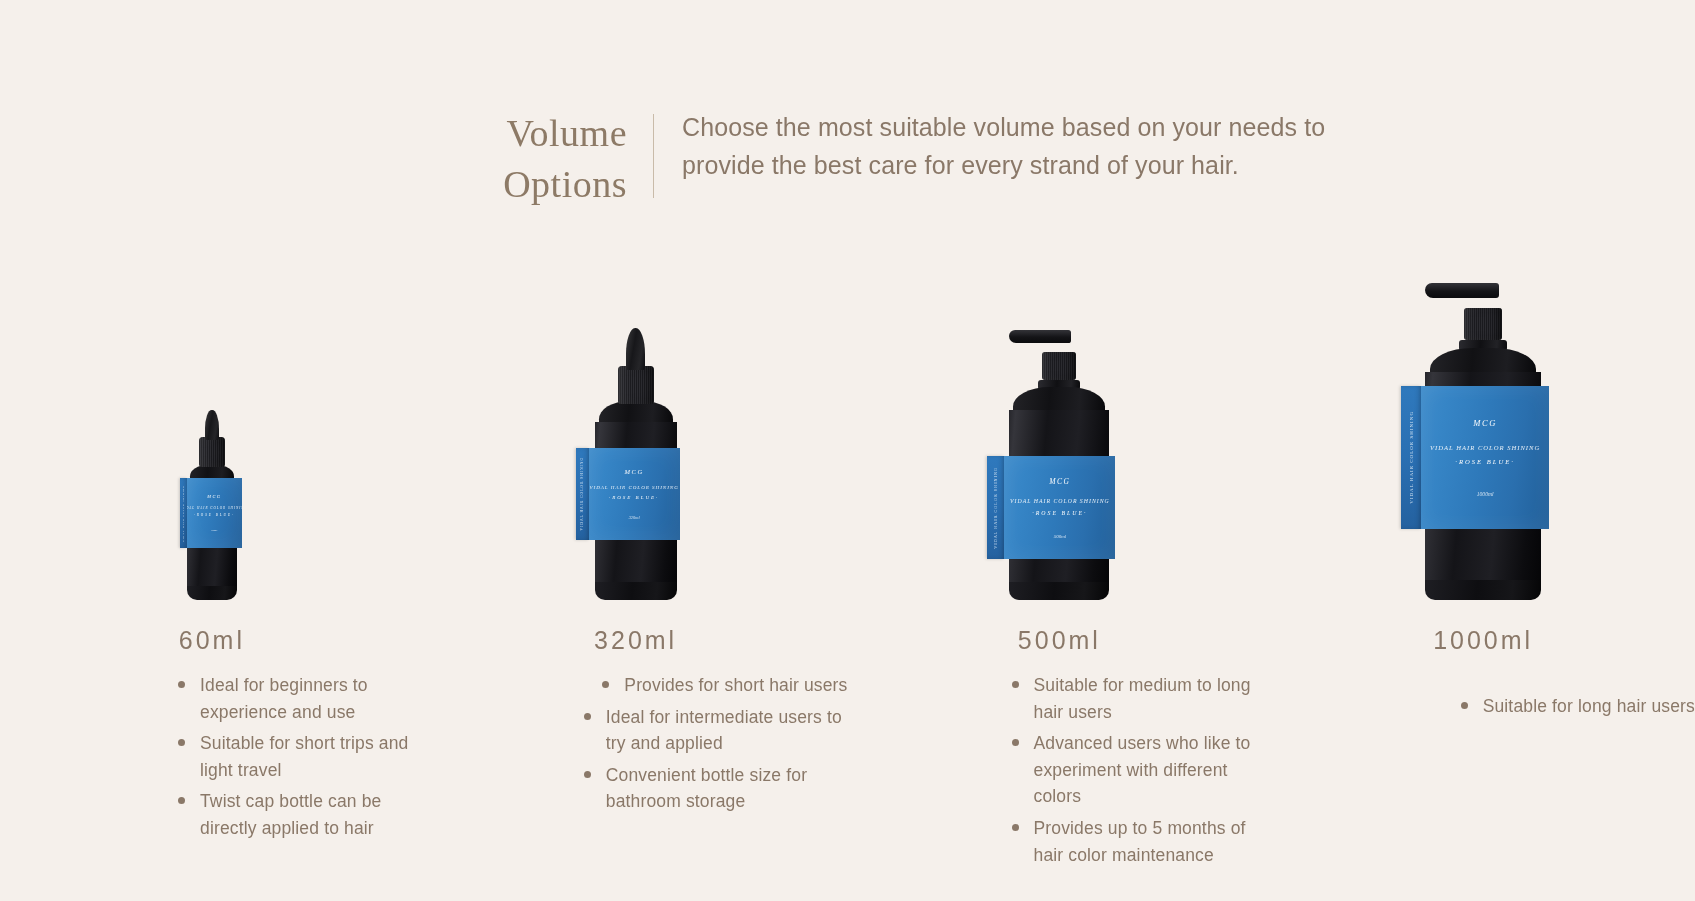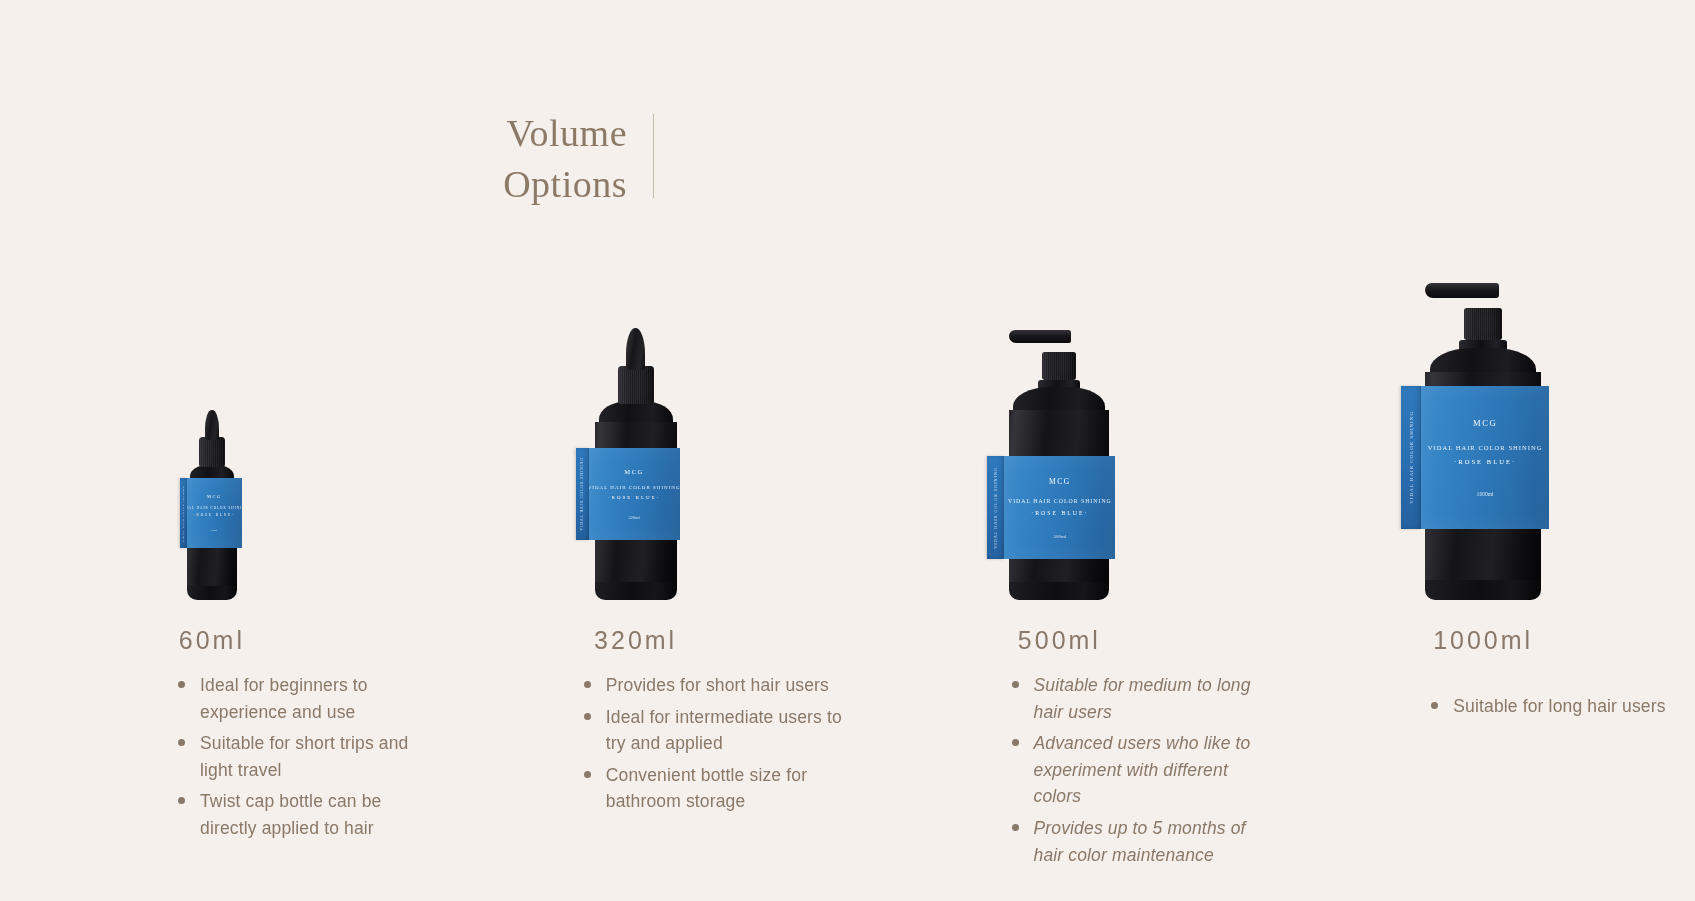--- a/index.html
+++ b/index.html
@@ -175,20 +175,21 @@
     background: linear-gradient(100deg,
         #3f8ccb 0%, #3685c6 18%, #2e79ba 48%,
         #2a6fae 72%, #215f99 100%);
     box-shadow: inset 0 0 22px rgba(255,255,255,0.07);
     display: flex;
     flex-direction: column;
     align-items: center;
     justify-content: center;
     overflow: hidden;
     position: relative;
+    font-style: italic;
   }
   .label-brand {
     font-family: "Liberation Serif", serif;
     color: #ffffff;
     letter-spacing: 1.5px;
     opacity: 0.97;
   }
   .label-line {
     font-family: "Liberation Serif", serif;
     color: #f2f7fc;
@@ -222,52 +223,54 @@
     margin: 17px 0 0 0;
     padding: 0;
     list-style: none;
     width: 100%;
     box-sizing: border-box;
   }
   .feature-item {
     display: flex;
     align-items: flex-start;
     margin-bottom: 5px;
+    justify-content: flex-end;
   }
   .bullet-dot {
     width: 7px;
     height: 7px;
     border-radius: 50%;
     background: #8a7868;
     flex: 0 0 auto;
     margin-top: 9px;
     margin-right: 15px;
   }
   .feature-text {
     font-size: 17.5px;
     line-height: 1.52;
     color: #8a7868;
     letter-spacing: 0.15px;
   }
 
   
   .col-1 .feature-list { padding-left: 178px; }
   .col-2 .feature-list { padding-left: 160px; }
-  .col-3 .feature-list { padding-left: 164px; font-style: italic; }
+  .col-3 .feature-list { padding-left: 164px; }
   .col-4 .feature-list { padding-left: 160px; margin-top: 38px; }
 </style>
 </head>
 <body>
 
 <div class="header">
   <div class="header-title">
     <div>Volume</div>
     <div>Options</div>
   </div>
   <div class="header-divider"></div>
+  <div class="header-desc">Choose the most suitable volume based on your needs to provide the best care for every strand of your hair.</div>
 </div>
 
 <div class="products">
 
   <div class="product-col col-1">
     <div class="bottle-stage">
       <div class="bottle" style="width:56px;">
         <div class="twist-tip" style="width:14px;height:30px;margin-bottom:-3px;"></div>
         <div class="twist-collar" style="width:26px;height:30px;"></div>
         <div class="shoulder" style="width:44px;height:16px;margin-top:-2px;"></div>

